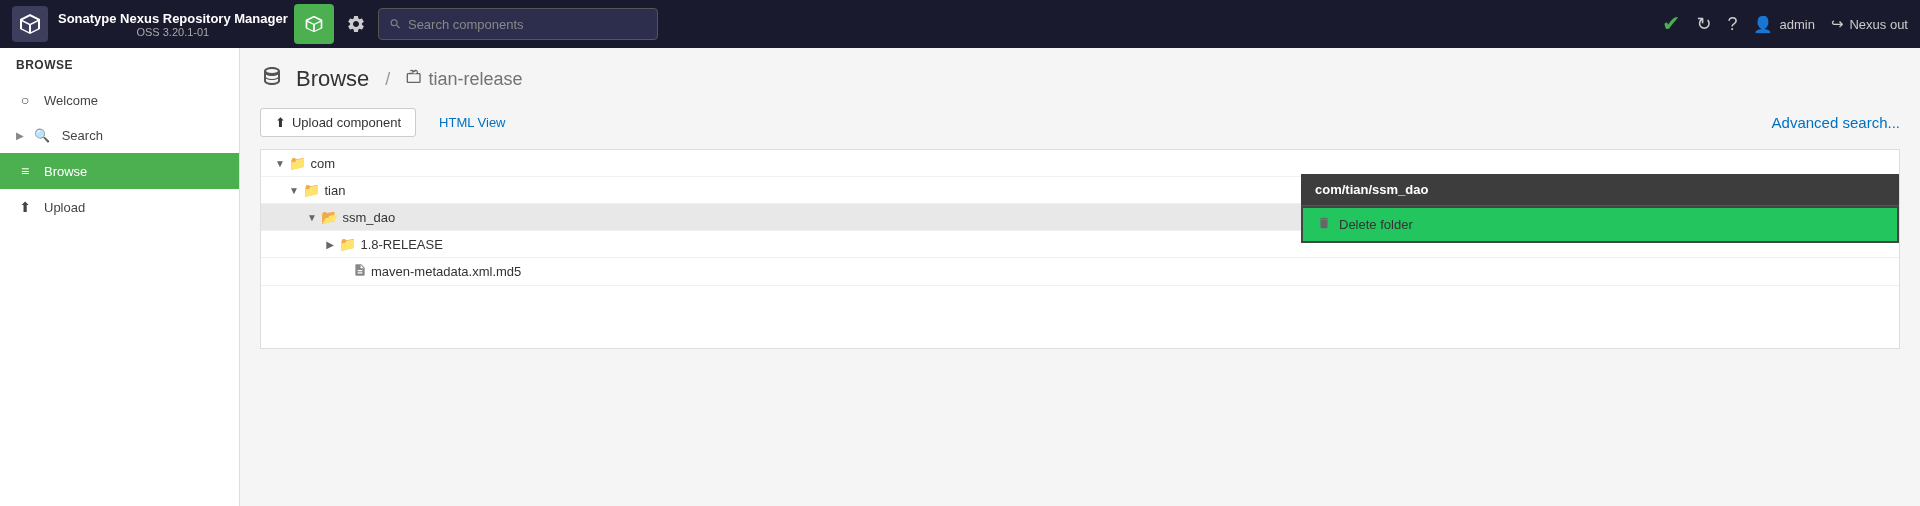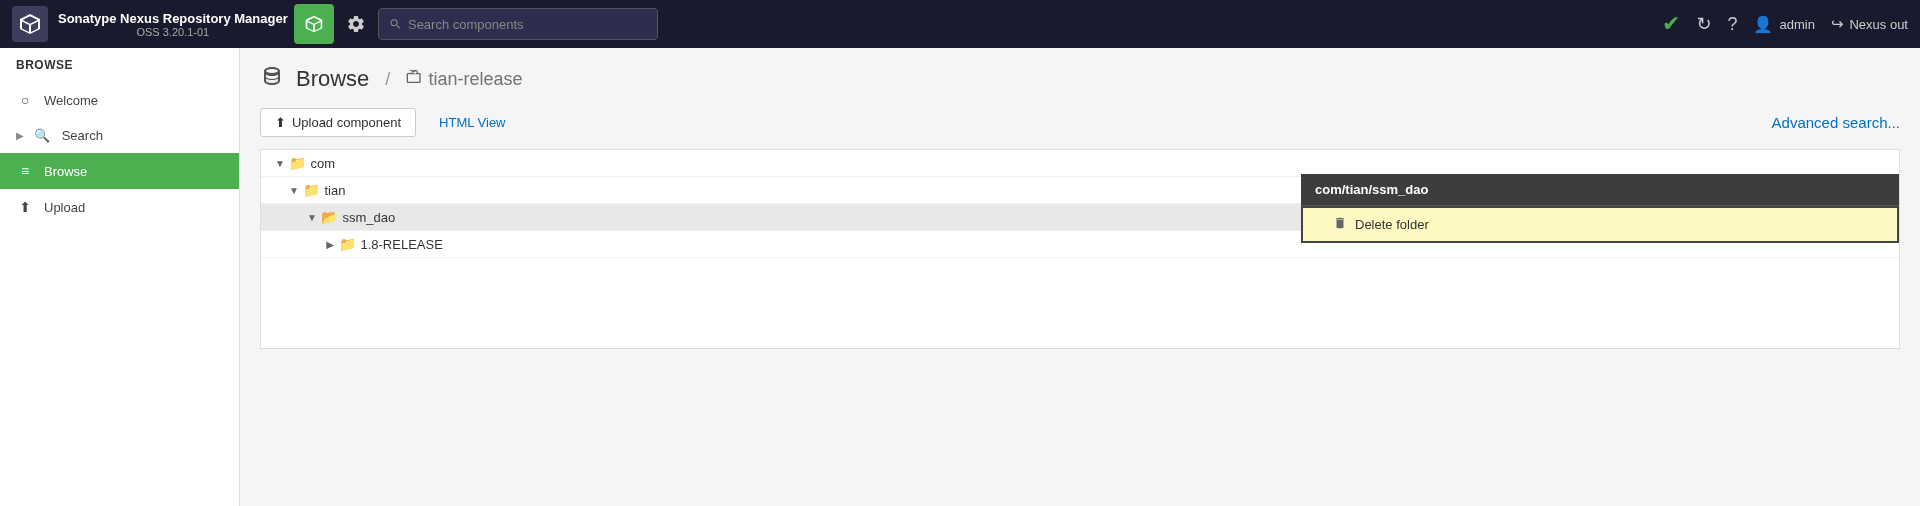--- a/index.html
+++ b/index.html
@@ -258,23 +258,22 @@
       z-index: 50;
     }
     .context-panel-header {
       padding: 8px 14px;
       font-size: 13px;
       font-weight: 600;
       background: #3d3d3d;
       border-bottom: 1px solid #555;
     }
     .context-menu-body {
-      background: #fef9c3;
+      background: #22c55e;
       border: 2px solid #444;
-      padding-left: 16px;
     }
     .context-menu-item {
       display: flex;
       align-items: center;
       gap: 8px;
       padding: 8px 14px;
       cursor: pointer;
       color: #333;
       font-size: 13px;
     }
@@ -411,20 +410,30 @@
       </div>
 
       <div class="tree-item">
         <span class="indent" style="width:54px"></span>
         <span class="expand-btn">▶</span>
         <span class="folder-icon">📁</span>
         <span>1.8-RELEASE</span>
       </div>
 
 
+      <div class="tree-item">
+        <span class="indent" style="width:68px"></span>
+        <span class="expand-btn" style="visibility:hidden"></span>
+        <span class="file-icon">
+          <svg width="14" height="14" viewBox="0 0 24 24" fill="#888">
+              <path d="M14 2H6c-1.1 0-1.99.9-1.99 2L4 20c0 1.1.89 2 1.99 2H18c1.1 0 2-.9 2-2V8l-6-6zm2 16H8v-2h8v2zm0-4H8v-2h8v2zm-3-5V3.5L18.5 9H13z"></path>
+            </svg>
+        </span>
+        <span>maven-metadata.xml.md5</span>
+      </div>
 
 
       <div class="context-panel">
         <div class="context-panel-header">com/tian/ssm_dao</div>
         <div class="context-menu-body">
           <div class="context-menu-item">
             <span class="trash-icon">
               <svg width="14" height="14" viewBox="0 0 24 24" fill="#666">
                   <path d="M6 19c0 1.1.9 2 2 2h8c1.1 0 2-.9 2-2V7H6v12zM19 4h-3.5l-1-1h-5l-1 1H5v2h14V4z"></path>
                 </svg>

